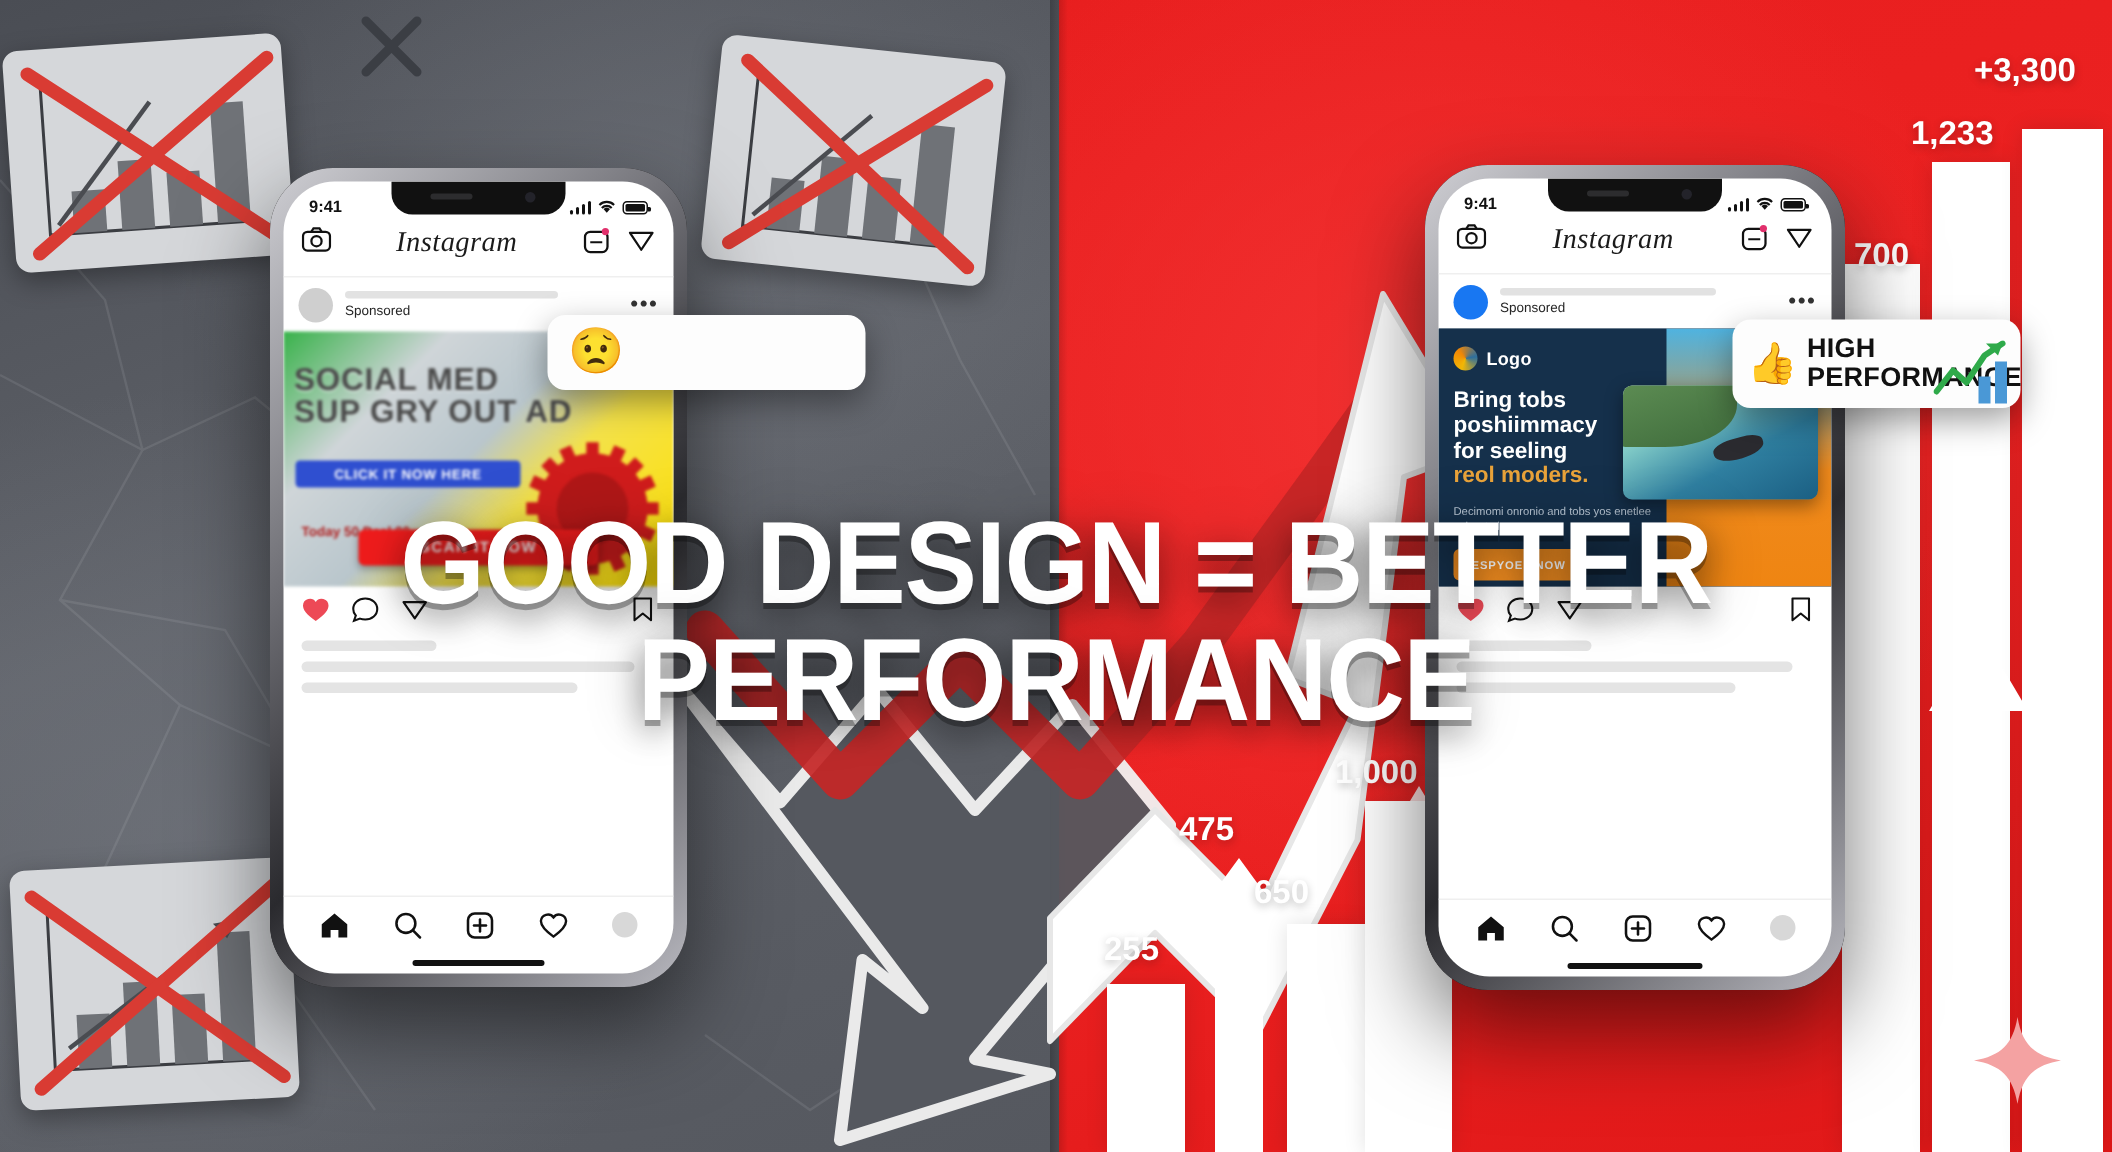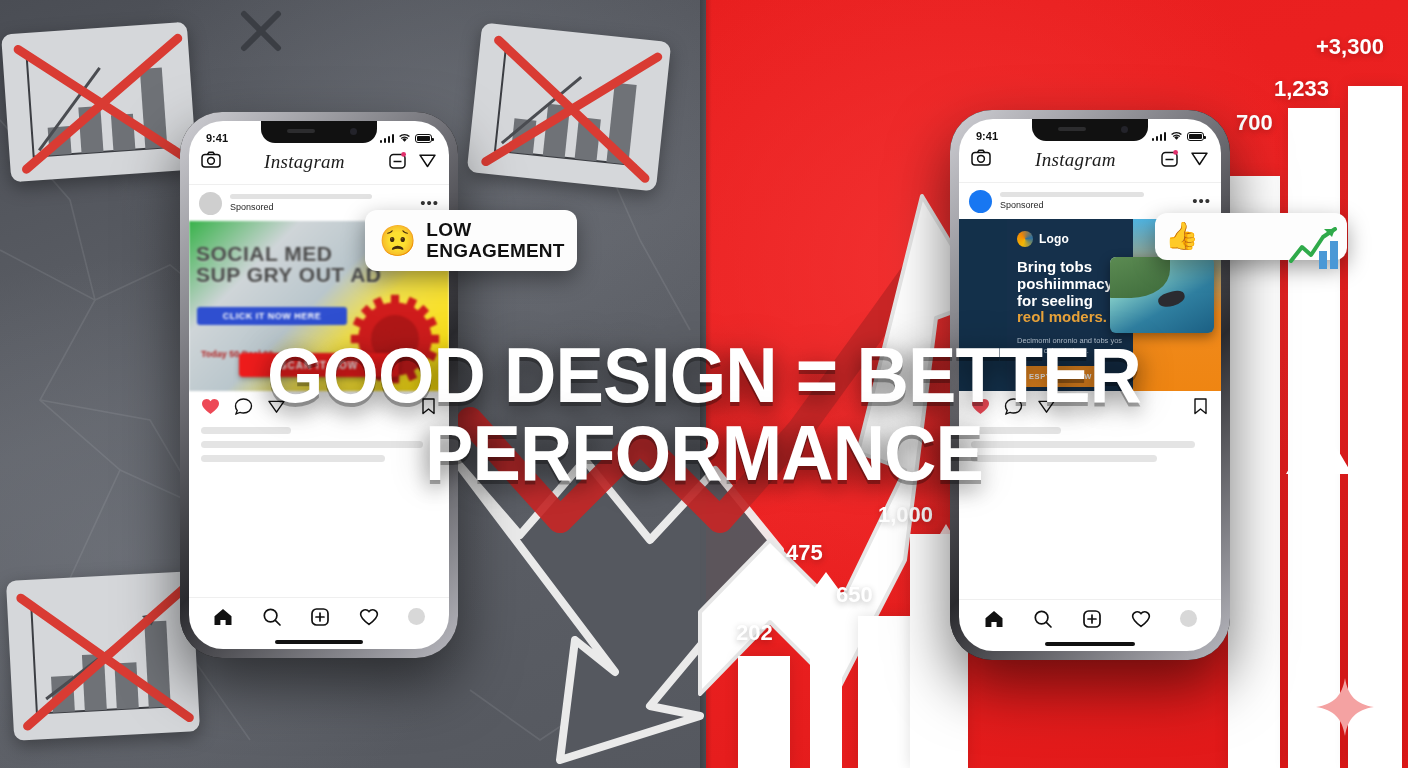--- a/index.html
+++ b/index.html
@@ -113,21 +113,21 @@
     display:flex; align-items:center; justify-content:center; letter-spacing:.5px; }
   .ad-bad .sub { position:absolute; left:12px; top:128px; font-size:9px; color:#b02020; font-weight:bold; }
   .ad-bad .burst { position:absolute; right:8px; top:72px; width:92px; height:92px; }
   .ad-bad .cta { position:absolute; left:50%; transform:translateX(-50%); bottom:14px;
     width:160px; height:24px; background:#f01c1c; border-radius:4px; color:#fff;
     font-size:10px; font-weight:bold; display:flex; align-items:center; justify-content:center;
     letter-spacing:1px; box-shadow:0 2px 5px rgba(0,0,0,.3); }
 
   
   .ad-good { position:relative; flex:1; overflow:hidden; background:#13304a; display:flex; }
-  .ad-good .left { position:relative; width:58%; background:#15304b; padding:12px 10px;margin-left:48px; }
+  .ad-good .left { position:relative; width:58%; background:#15304b; padding:12px 10px; }
   .ad-good .right { position:relative; width:42%; background:linear-gradient(180deg,#4fb3e0 0%, #f08a1c 55%, #ef8512 100%); }
   .ad-good .right .photo { position:absolute; left:-26%; top:22%; width:118%; height:44%;
     border-radius:6px; background:linear-gradient(150deg,#cfe9e6 0%,#7fc9c6 30%,#2f7fa0 62%,#1b5f83 100%);
     box-shadow:0 4px 12px rgba(0,0,0,.4); overflow:hidden; }
   .ad-good .right .photo .boat{position:absolute;left:46%;top:46%;width:26%;height:18%;background:#2b2b30;border-radius:40% 40% 50% 50%;transform:rotate(-16deg);}
   .ad-good .right .photo .cliff{position:absolute;left:-4%;top:-8%;width:62%;height:62%;background:linear-gradient(160deg,#5f8f55,#3e6b3b);border-radius:0 0 60% 10%;}
   .logo-row { display:flex; align-items:center; gap:6px; margin-bottom:12px; }
   .logo-mark { width:16px; height:16px; border-radius:50%;
     background:conic-gradient(from 200deg,#f2b705,#f28705,#2d6f9e,#f2b705); }
   .logo-txt { color:#fff; font-size:12px; font-weight:bold; letter-spacing:.2px; }
@@ -262,35 +262,35 @@
     <path d="M455 460 L520 535 L585 460 L650 540 L715 470 L780 550 L650 706 L700 716 L560 760 L575 640 L615 672 Z" fill="#55585f" stroke="#f2f2f2" stroke-width="8" stroke-linejoin="round" opacity=".95"></path>
 
     <path d="M470 420 L560 520 L640 440 L720 520 L800 430 L880 320 L930 250" fill="none" stroke="#c62626" stroke-width="26" stroke-linejoin="round" stroke-linecap="round" opacity=".92"></path>
 
     <path d="M700 612 L770 540 L838 608 L905 470 L858 452 L922 196 L985 300 L936 318 L905 560 L838 690 L770 622 L700 694 Z" fill="#ffffff" stroke="#e7e7e7" stroke-width="4" stroke-linejoin="round"></path>
   </svg>
 
   <div style="position:absolute;left:706px;top:0;width:702px;height:768px;">
 
     <div class="bar" style="left:32px;width:52px;height:112px;"></div>
-    <div class="barlabel" style="left:30px;bottom:122px;">202</div>
+    <div class="barlabel" style="left:30px;bottom:122px;">255</div>
 
     <svg class="uparrow" style="left:78px;width:84px;height:200px;" viewBox="0 0 84 200">
       <path d="M42 4 L80 56 L58 56 L58 200 L26 200 L26 56 L4 56 Z" fill="#ffffff"></path>
     </svg>
     <div class="barlabel" style="left:80px;bottom:202px;">475</div>
 
     <div class="bar" style="left:152px;width:52px;height:152px;"></div>
     <div class="barlabel" style="left:130px;bottom:160px;">650</div>
 
     <div class="bar" style="left:204px;width:58px;height:234px;"></div>
-    <div class="barlabel" style="left:172px;bottom:240px;">1,000</div>
+    <div class="barlabel" style="left:184px;bottom:240px;">1,000</div>
 
     <div class="bar" style="left:522px;width:52px;height:592px;"></div>
-    <div class="barlabel" style="left:530px;bottom:632px;">700</div>
+    <div class="barlabel" style="left:530px;bottom:585px;">700</div>
 
     <div class="bar" style="left:582px;width:52px;height:660px;"></div>
     <div class="barlabel" style="left:568px;bottom:666px;">1,233</div>
 
     <div class="bar" style="left:642px;width:54px;height:682px;"></div>
     <div class="barlabel" style="left:610px;bottom:708px;">+3,300</div>
 
     <svg style="position:absolute;left:572px;top:412px;width:82px;height:330px;" viewBox="0 0 82 330">
       <path d="M41 6 L74 62 L54 62 L54 330 L28 330 L28 62 L8 62 Z" fill="#ffffff"></path>
     </svg>
@@ -548,27 +548,27 @@
         <span style="width:17px;height:17px;border-radius:50%;background:#d8d8d8;display:inline-block;"></span>
       </div>
       <div class="homebar">
           <i></i>
         </div>
     </div>
   </div>
 
   <div class="badge" style="left:365px;top:210px;width:212px;">
     <span class="emoji">😟</span>
-    <span class="txt">
-      <span>LOW</span><br><span>ENGAGEMENT</span>
-    </span>
   </div>
 
   <div class="badge" style="left:1155px;top:213px;width:192px;padding:10px 10px;gap:6px;">
     <span class="emoji" style="font-size:27px;">👍</span>
+    <span class="txt" style="font-size:18px;">
+      <span>HIGH</span><br><span>PERFORMANCE</span>
+    </span>
     <svg width="52" height="44" viewBox="0 0 52 44" style="position:absolute;right:6px;top:14px;">
       <path d="M2 34 L13 20 L22 28 L34 10 L46 2" stroke="#2faa4a" stroke-width="4" fill="none" stroke-linejoin="round" stroke-linecap="round"></path>
       <path d="M46 2 l-11 0 l8 8 z" fill="#2faa4a"></path>
       <rect x="30" y="24" width="8" height="18" fill="#4a98d6"></rect>
       <rect x="41" y="14" width="8" height="28" fill="#4a98d6"></rect>
     </svg>
   </div>
 
   <div class="headline">GOOD DESIGN = BETTER PERFORMANCE</div>
 

